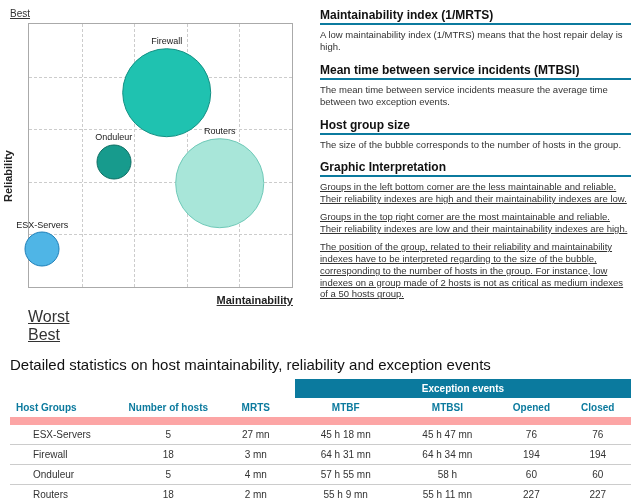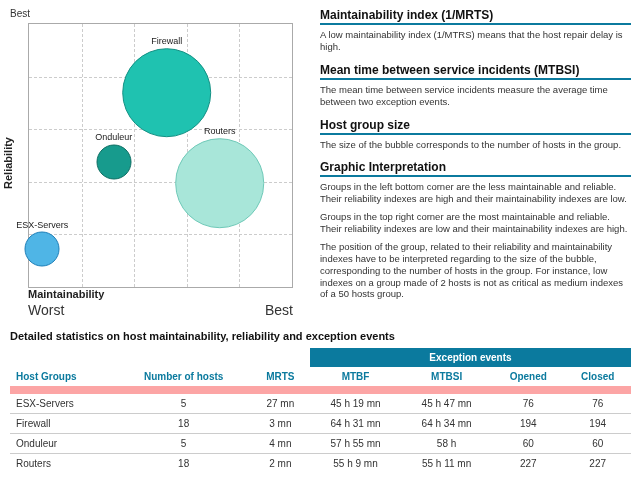--- a/index.html
+++ b/index.html
@@ -7,21 +7,21 @@
     font-family: Arial, Helvetica, sans-serif;
     font-size: 10px;
     color: #333;
     width: 641px;
     height: 501px;
     background: #fff;
     padding: 8px 10px;
     position: relative;
   }
   .topwrap { display: flex; gap: 10px; }
-  .chartcol { width: 300px; flex-shrink: 0; }
+  .chartcol { width: 300px; flex-shrink: 0; text-decoration: underline; }
   .legendcol { flex: 1; }
   .axis-top-label { font-size: 10px; color: #333; margin-bottom: 2px; }
   .chartarea {
     position: relative;
     width: 265px;
     height: 265px;
     border: 1px solid #aaa;
     margin-left: 18px;
     margin-top: 4px;
     background: #fff;
@@ -44,53 +44,55 @@
   .ylabel {
     position: absolute;
     left: -2px;
     top: 50%;
     transform: translate(-50%, -50%) rotate(-90deg);
     font-size: 11px;
     font-weight: bold;
     color: #222;
   }
   .xlabel {
-    text-align: left;
+    text-align: right;
     font-size: 11px;
     font-weight: bold;
     color: #222;
+    margin-top: 6px;
     margin-left: 18px;
     width: 265px;
   }
   .axis-bottom-labels {
     display: flex;
     justify-content: space-between;
     margin-left: 18px;
     width: 265px;
-    font-size: 14px;
+    font-size: 16px;
     margin-top: 2px;
+    flex-direction: column;
   }
   .chartcol-outer { position: relative; }
   .legend-section { margin-bottom: 10px; }
   .legend-title {
     font-weight: bold;
     font-size: 12px;
     color: #111;
     border-bottom: 2px solid #0b7a9e;
     padding-bottom: 1px;
     margin-bottom: 4px;
   }
   .legend-text { font-size: 9.5px; line-height: 1.25; color: #333; }
-  .legend-text p { margin-bottom: 6px; }
+  .legend-text p { margin-bottom: 6px; text-decoration: underline; }
   .tablewrap { margin-top: 12px; }
-  .tabletitle { font-weight: bold; font-size: 11px; margin-bottom: 6px; color: #111; }
+  .tabletitle { font-weight: normal; font-size: 15px; margin-bottom: 6px; color: #111; }
   table { width: 100%; border-collapse: collapse; font-size: 10px; }
   th { color: #0b7a9e; font-weight: bold; padding: 4px 6px; }
   th:first-child, td:first-child { text-align: left; }
-  td { text-align: center; padding: 4px 6px; border-top: 1px solid #ccc; color: #333; }
+  td { text-align: center; padding: 4px 23px; border-top: 1px solid #ccc; color: #333; }
   .grouphead td {
     background: #0b7a9e; color: #fff; font-weight: bold; border: none;
     text-align: center;
   }
   thead tr.header-row th { border-bottom: 8px solid #fca5a5; margin-left: 10px; }
 </style>
 </head>
 <body>
 
 <div class="topwrap">
@@ -166,21 +168,21 @@
         <th>MTBSI</th>
         <th>Opened</th>
         <th>Closed</th>
       </tr>
     </thead>
     <tbody id="tbody">
         <tr>
           <td>ESX-Servers</td>
           <td>5</td>
           <td>27 mn</td>
-          <td>45 h 19 mn</td>
+          <td>45 h 18 mn</td>
           <td>45 h 47 mn</td>
           <td>76</td>
           <td>76</td>
         </tr>
         <tr>
           <td>Firewall</td>
           <td>18</td>
           <td>3 mn</td>
           <td>64 h 31 mn</td>
           <td>64 h 34 mn</td>

